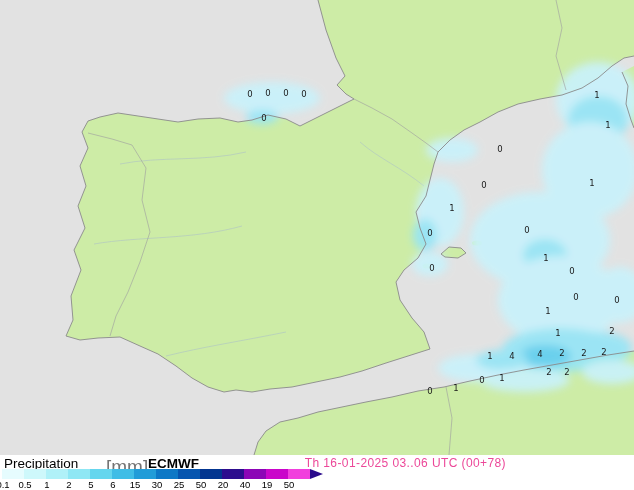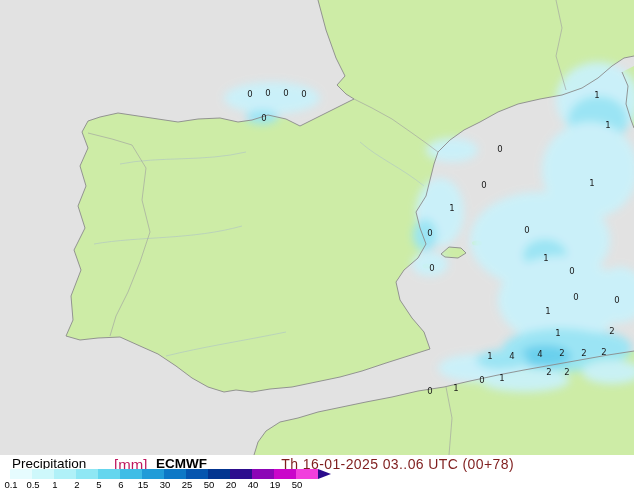--- a/index.html
+++ b/index.html
@@ -7,28 +7,28 @@
     position:relative;
     width:634px;height:490px;
     overflow:hidden;
     font-family:"Liberation Sans", sans-serif;
     background:#ffffff;
   }
   .map-wrap{position:absolute;left:0;top:0;width:634px;height:455px;}
   svg{display:block;}
 
   .legend{
-    position:absolute;left:8px;top:455px;width:512px;height:35px;
+    position:absolute;left:0;top:455px;width:512px;height:35px;
     background:#ffffff;
   }
   .legend span{position:absolute;white-space:nowrap;}
   .lg-title{left:4px;top:1px;font-size:13.5px;color:#000;}
-  .lg-unit{left:106px;top:1px;font-size:15px;color:#be185d;}
+  .lg-unit{left:106px;top:1px;font-size:19px;color:#737373;}
   .lg-model{left:148px;top:1px;font-size:13.5px;color:#000;font-weight:bold;}
-  .lg-datetime{right:6px;top:1px;font-size:14px;color:#7f1d1d;letter-spacing:0.4px;}
+  .lg-datetime{right:6px;top:1px;font-size:12px;color:#ec4899;letter-spacing:0.4px;}
   .lg-copy{right:5px;top:19px;font-size:12px;color:#222;}
 
   .colorbar{
     position:absolute;left:2px;top:14px;height:10px;
     display:flex;flex-direction:row;align-items:stretch;
   }
   .colorbar .seg{width:22px;height:10px;}
   .colorbar .arrow{
     width:0;height:0;
     border-top:5px solid transparent;

